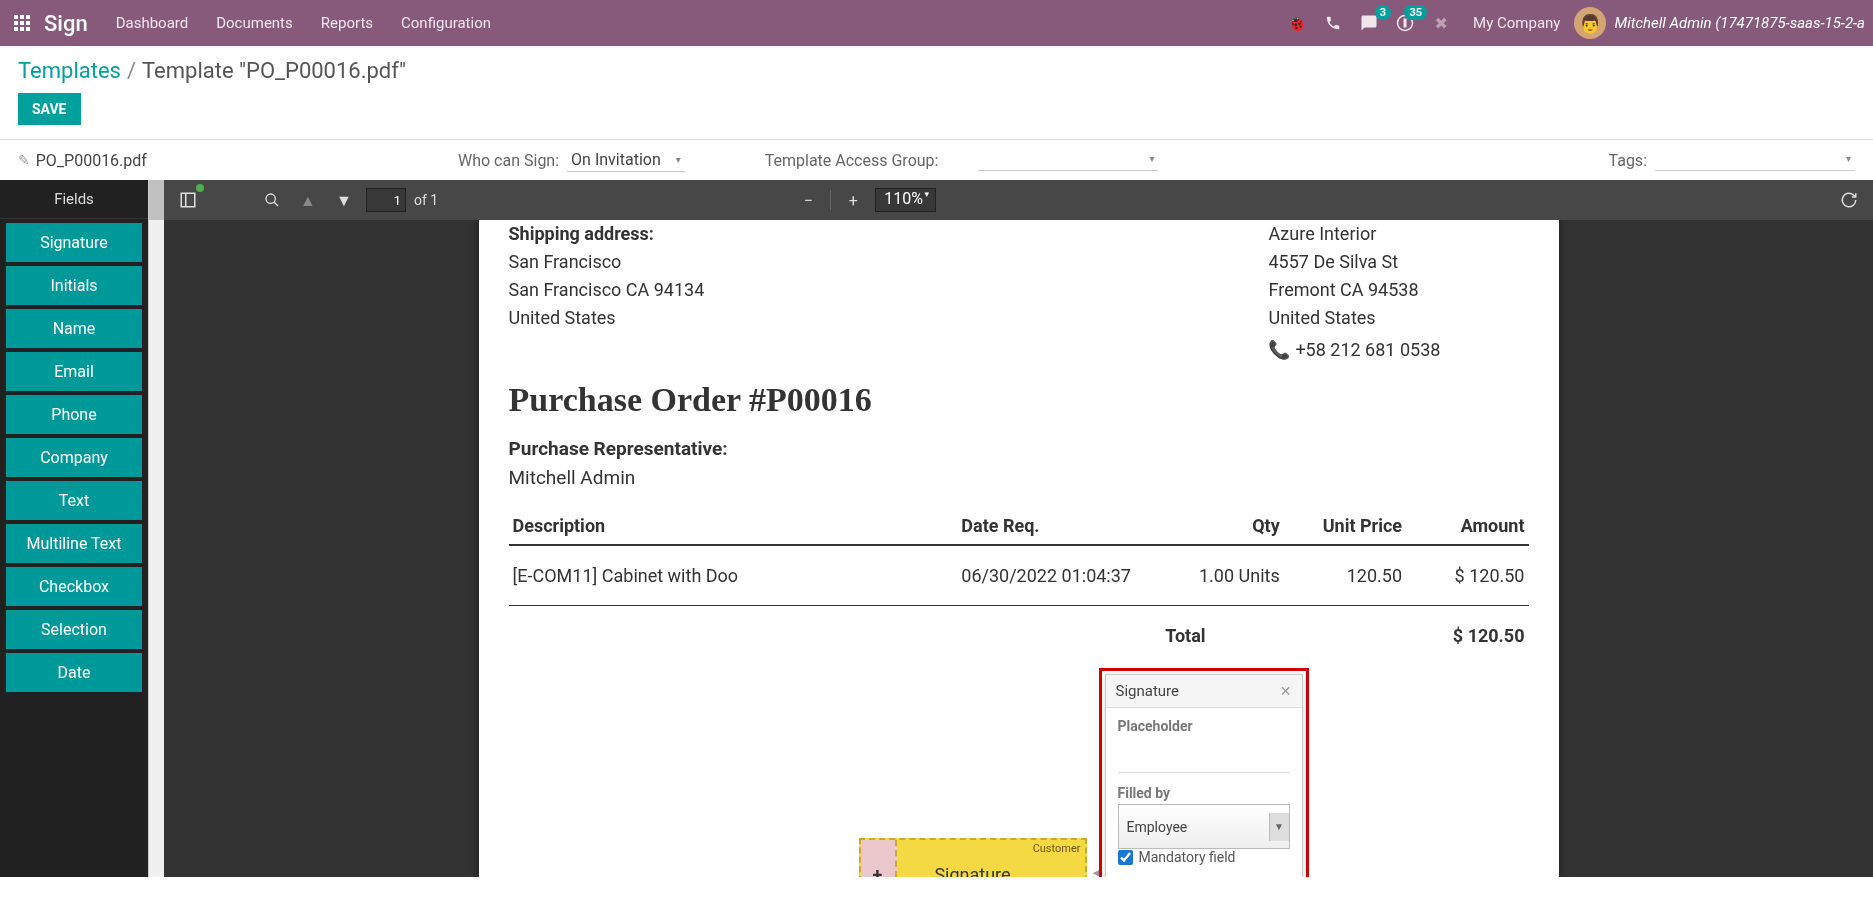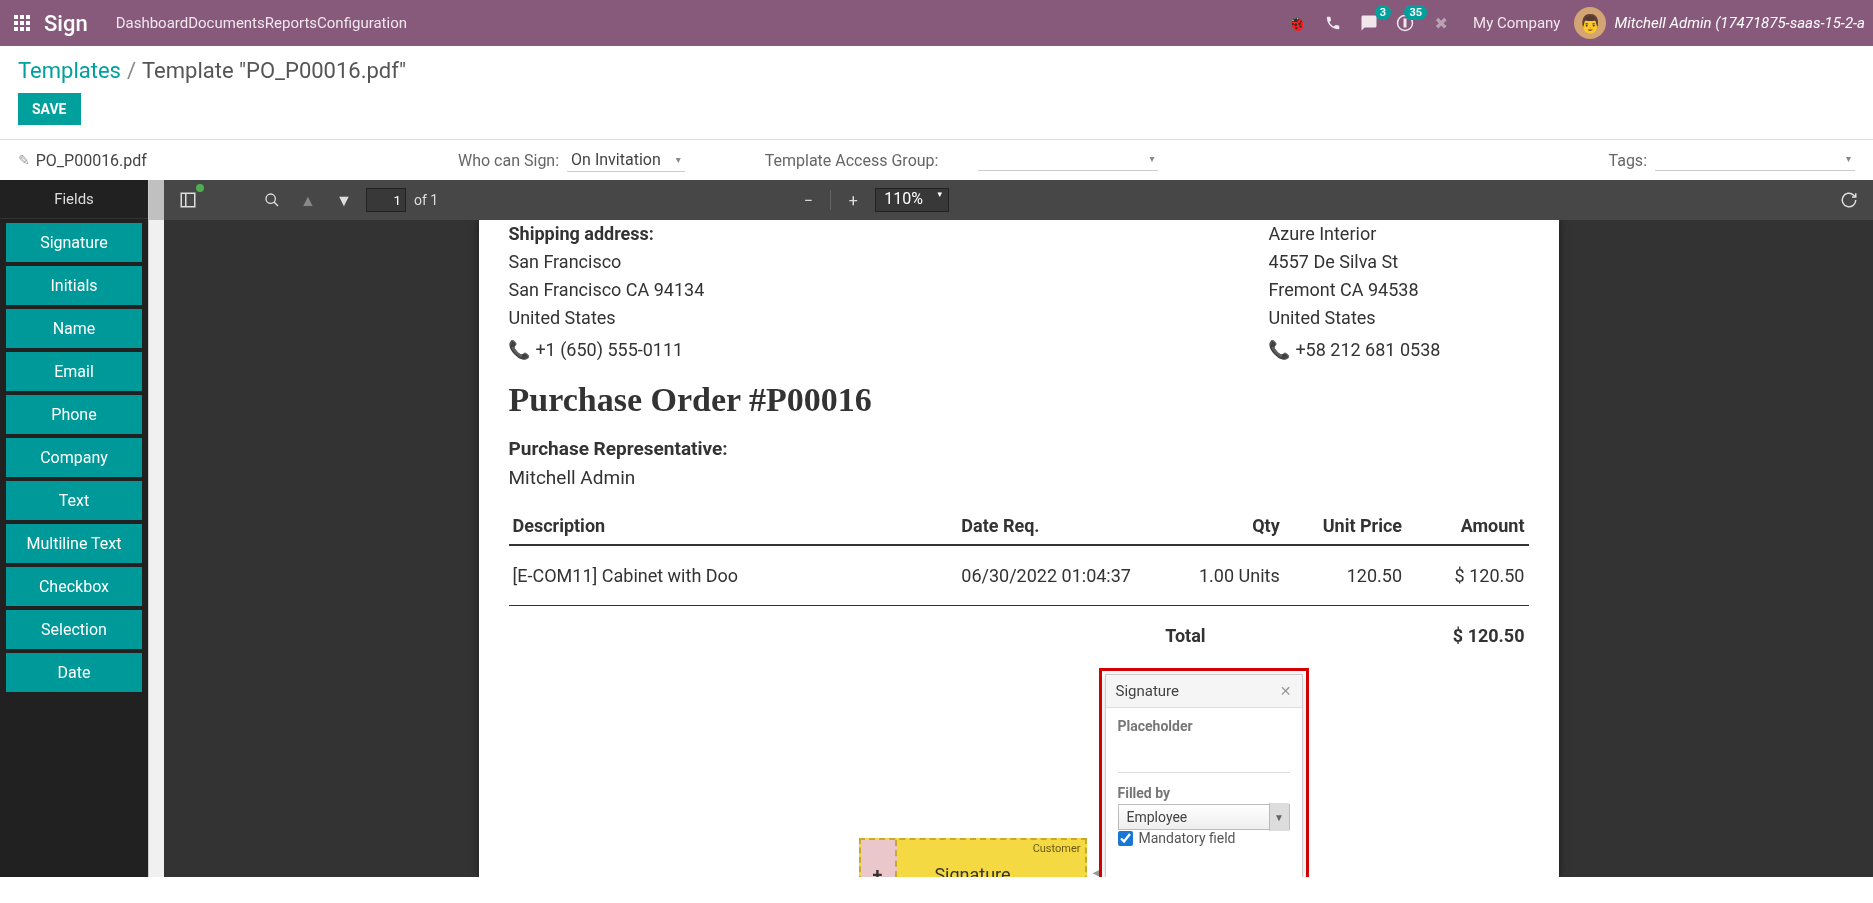--- a/index.html
+++ b/index.html
@@ -4,21 +4,21 @@
 <style>
 * { margin: 0; padding: 0; box-sizing: border-box; font-family: -apple-system, BlinkMacSystemFont, "Segoe UI", Roboto, "Helvetica Neue", Arial, sans-serif; }
 body { background: #fff; overflow: hidden; }
 
 
 .navbar { background: #875A7B; height: 46px; display: flex; align-items: center; color: #fff; padding: 0 8px; }
 .navbar .apps-icon { width: 28px; height: 28px; display: flex; align-items: center; justify-content: center; cursor: pointer; margin-right: 8px; }
 .navbar .apps-grid { display: grid; grid-template-columns: repeat(3, 4px); grid-template-rows: repeat(3, 4px); gap: 2px; }
 .navbar .apps-grid span { background: #fff; width: 4px; height: 4px; }
 .navbar .brand { font-size: 22px; font-weight: 500; margin-right: 28px; }
-.navbar .nav-link { color: #f0e6ec; font-size: 15px; cursor: pointer; }
+.navbar .nav-link { color: #f0e6ec; font-size: 15px; margin-right: 28px; cursor: pointer; }
 .navbar .spacer { flex: 1; }
 .navbar .icon-btn { width: 32px; height: 32px; display: flex; align-items: center; justify-content: center; cursor: pointer; position: relative; margin: 0 2px; color: #f0e6ec; }
 .navbar .badge { position: absolute; top: -2px; right: -6px; background: #00A09D; color: #fff; font-size: 11px; font-weight: bold; padding: 1px 5px; border-radius: 8px; }
 .navbar .company { color: #f0e6ec; margin: 0 14px; font-size: 15px; cursor: pointer; }
 .navbar .avatar { width: 32px; height: 32px; border-radius: 50%; background: #d4a574; margin-right: 8px; overflow: hidden; display:flex; align-items:center; justify-content:center; font-size:18px;}
 .navbar .user-name { color: #fff; font-size: 15px; white-space: nowrap; overflow: hidden; font-style: italic; }
 
 
 .breadcrumb-row { padding: 12px 18px 6px 18px; display: flex; align-items: center; font-size: 22px; }
 .breadcrumb-link { color: #00A09D; cursor: pointer; }
@@ -46,21 +46,21 @@
 .fields-header { color: #ddd; text-align: center; padding: 10px 0; font-size: 15px; border-bottom: 1px solid #333; }
 .field-item { background: #009999; color: #fff; text-align: center; padding: 10px 4px; margin: 4px 6px; cursor: grab; font-size: 16px; }
 .scrollbar { width: 16px; background: #f0f0f0; border-left: 1px solid #ccc; position: relative; flex-shrink:0;}
 .scrollbar .thumb { position: absolute; top: 0; left: 0; right: 0; height: 40px; background: #c0c0c0; }
 
 .viewer-main { flex: 1; background: #333; display: flex; flex-direction: column; }
 .toolbar { height: 40px; background: #474747; display: flex; align-items: center; padding: 0 10px; gap: 8px; color: #ddd; }
 .toolbar .tb-btn { width: 28px; height: 28px; display: flex; align-items: center; justify-content: center; cursor: pointer; color: #ddd; }
 .toolbar .page-input { background: #383838; border: 1px solid #222; color: #fff; width: 40px; height: 24px; text-align: right; padding-right: 4px; }
 .toolbar .page-total { color: #ddd; font-size: 14px; }
-.toolbar .zoom-select { background: #383838; border: 1px solid #222; color: #fff; height: 24px; padding: 0 25px 0 8px; position: relative; }
+.toolbar .zoom-select { background: #383838; border: 1px solid #222; color: #fff; height: 24px; padding: 0 12px 0 8px; position: relative; }
 .toolbar .sidebar-toggle { position: relative; }
 .toolbar .green-dot { position: absolute; top: -2px; right: -2px; width: 8px; height: 8px; background: #4caf50; border-radius: 50%; }
 .toolbar .tb-spacer { width: 340px; }
 .toolbar .tb-spacer-lg { flex: 1; }
 
 .page-area { flex: 1; overflow: auto; display: flex; justify-content: center; padding: 0; position: relative; }
 .pdf-page { background: #fff; width: 1080px; min-height: 100%; padding: 0 30px 30px 30px; font-family: Georgia, serif; color: #333; position: relative; box-shadow: 0 0 8px rgba(0,0,0,0.5); }
 
 .pdf-page .addresses { display: flex; justify-content: space-between; }
 .pdf-page .addr { font-size: 18px; line-height: 1.55; }
@@ -83,21 +83,21 @@
 .sig-arrow { position: absolute; left: 614px; top: 644px; color: #999; font-size: 14px; }
 
 
 .popup-border { position: absolute; left: 620px; top: 448px; width: 210px; border: 3px solid #d40000; padding-bottom:4px; background:transparent;}
 .popup { position: absolute; left: 626px; top: 454px; width: 198px; background: #fff; border: 1px solid #ccc; font-family: -apple-system, sans-serif; box-shadow: 0 2px 8px rgba(0,0,0,0.15); }
 .popup .popup-header { background: #f5f5f5; padding: 7px 10px; display: flex; align-items: center; justify-content: space-between; border-bottom: 1px solid #ddd; font-size: 15px; color: #444; }
 .popup .popup-header .close-x { color: #999; cursor: pointer; font-size: 14px; }
 .popup .popup-body { padding: 10px 12px; font-size: 14px; color: #666; }
 .popup .field-label { font-weight: bold; color: #777; margin-bottom: 3px; }
 .popup .placeholder-area { height: 36px; border-bottom: 1px solid #ddd; margin-bottom: 12px; }
-.popup .select-box { width: 100%; height: 26px; border: 1px solid #bbb; background: linear-gradient(#fff, #eee); padding: 0 8px; display: flex; align-items: center; justify-content: space-between; cursor: pointer; color: #444; }
+.popup .select-box { width: 100%; height: 45px; border: 1px solid #bbb; background: linear-gradient(#fff, #eee); padding: 0 8px; display: flex; align-items: center; justify-content: space-between; cursor: pointer; color: #444; }
 .popup .select-box .sel-caret { background: #ddd; width: 20px; height: 28px; display: flex; align-items: center; justify-content: center; font-size: 10px; color: #666; margin-right: -8px; border-left: 1px solid #bbb; }
 .popup .checkbox-row { display: flex; align-items: center; gap: 6px; color: #555; }
 .popup .checkbox-row input { width: 15px; height: 15px; accent-color: #1976d2; }
 .popup .popup-footer { padding: 10px 12px 12px 12px; display: flex; align-items: center; justify-content: space-between; }
 
 .navbar svg { fill: currentColor; }
 </style>
 </head>
 <body>
 
@@ -243,21 +243,20 @@
     </div>
 
     <div class="page-area">
       <div class="pdf-page">
         <div class="addresses">
           <div class="addr">
             <div class="heading">Shipping address:</div>
             <div>San Francisco</div>
             <div>San Francisco CA 94134</div>
             <div>United States</div>
-            <div class="phone">📞 <span>+1 (650) 555-0111</span></div>
           </div>
           <div class="addr" style="text-align:left; min-width:260px;">
             <div>Azure Interior</div>
             <div>4557 De Silva St</div>
             <div>Fremont CA 94538</div>
             <div>United States</div>
             <div class="phone">📞 <span>+58 212 681 0538</span></div>
           </div>
         </div>
         <h1>Purchase Order #P00016</h1>

